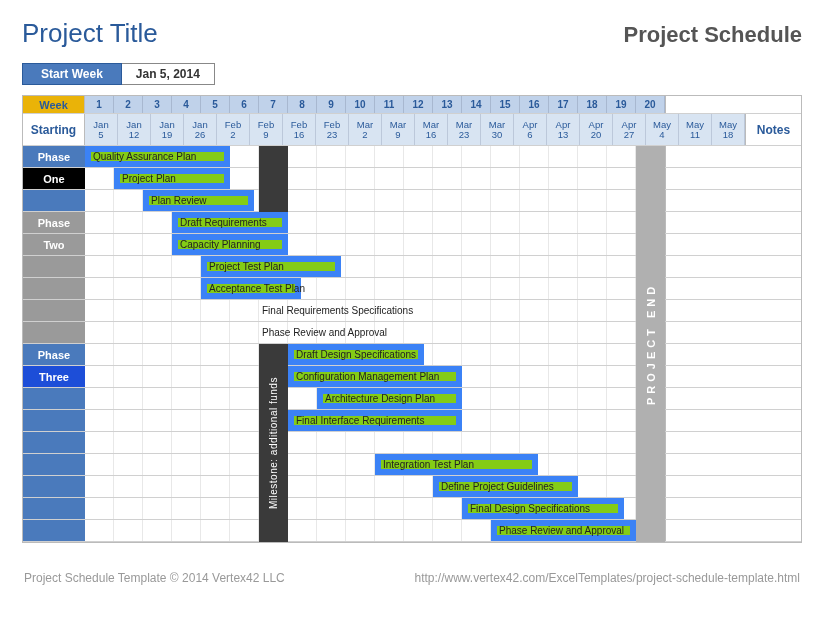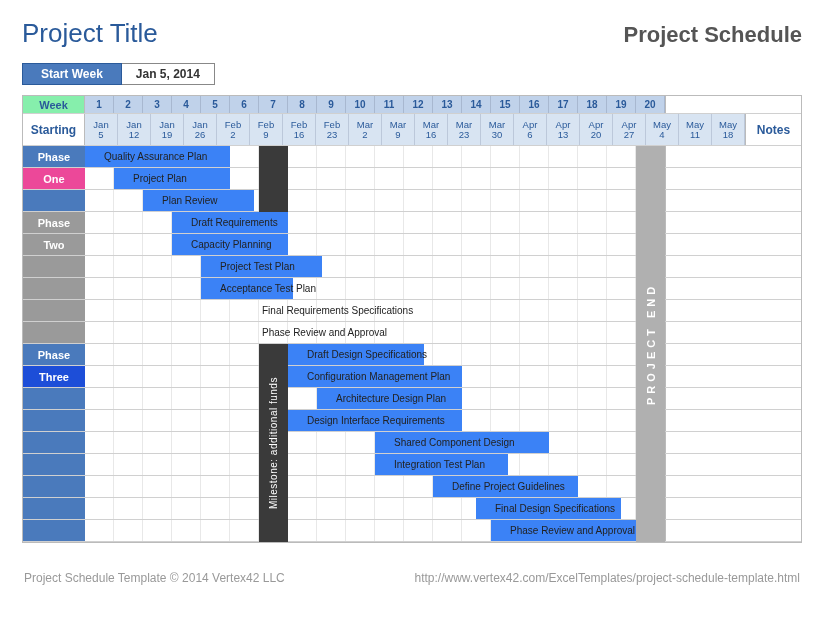--- a/index.html
+++ b/index.html
@@ -50,21 +50,21 @@
     font-size: 10px;
   }
   .notescol {
     flex: 1 1 auto; border-left: 1px solid #bbb;
     display: flex; align-items: center; justify-content: center;
     color: #2a5a9a; font-weight: bold; font-size: 12px;
   }
 
   
   .hdr .wcell { background: #c0d2ea; color: #2a5a9a; font-weight: bold; font-size: 10px; border-right: 1px solid #a8b8d0; }
-  .hdr .leftcol { background: #86efac; }
+  .hdr .leftcol { background: #eab308; }
   .hdr2 .wcell { background: #d8e4f2; color: #2a5a9a; font-size: 9.5px; line-height: 1.05; padding: 2px 16px; border-right: 1px solid #bcc8da; }
   .hdr2 .leftcol { font-size: 12px; padding: 6px 0; }
 
   
   .body-row { height: 22px; }
   .body-row .notescol { font-weight: normal; }
   .phase-label {
     background: #4a7abc; color: #fff; font-weight: bold;
     display: flex; align-items: center; justify-content: center;
     width: 62px; flex: 0 0 62px; font-size: 11px;
@@ -77,25 +77,25 @@
   .gantt-area {
     position: relative;
     width: 580px; flex: 0 0 580px;
   }
   .gantt-grid {
     position: absolute; inset: 0; display: flex;
   }
   .gantt-grid .g { width: 29px; border-right: 1px solid #e8e8e8; }
   .bar {
     position: absolute; top: 0; bottom: 0;
-    background: #3b82f6;
-    border: 3px solid #3b82f6;
+    background: #84cc16;
+    border: 6px solid #3b82f6;
     display: flex; align-items: center;
     font-size: 10px; color: #222;
-    padding-left: 16px;
+    padding-left: 2px;
     white-space: nowrap;
     overflow: visible;
   }
   .bar.nb { background: transparent; border: none; padding-left: 3px; }
 
   
   .milestone {
     position: absolute;
     width: 29px;
     background: #3a3a3a;
@@ -220,21 +220,21 @@
             <div class="g"></div>
             <div class="g"></div>
             <div class="g"></div>
             <div class="g"></div>
           </div>
           <div class="bar" style="left: 0px; width: 145px;">Quality Assurance Plan</div>
         </div>
         <div class="notescol"></div>
       </div>
       <div class="row body-row">
-        <div class="phase-label" style="background: #ec4899;">One</div>
+        <div class="phase-label" style="background: #000000;">One</div>
         <div class="gantt-area">
           <div class="gantt-grid">
             <div class="g"></div>
             <div class="g"></div>
             <div class="g"></div>
             <div class="g"></div>
             <div class="g"></div>
             <div class="g"></div>
             <div class="g"></div>
             <div class="g"></div>
@@ -360,21 +360,21 @@
             <div class="g"></div>
             <div class="g"></div>
             <div class="g"></div>
             <div class="g"></div>
             <div class="g"></div>
             <div class="g"></div>
             <div class="g"></div>
             <div class="g"></div>
             <div class="g"></div>
           </div>
-          <div class="bar" style="left: 116px; width: 121px;">Project Test Plan</div>
+          <div class="bar" style="left: 116px; width: 140px;">Project Test Plan</div>
         </div>
         <div class="notescol"></div>
       </div>
       <div class="row body-row">
         <div class="phase-gray"></div>
         <div class="gantt-area">
           <div class="gantt-grid">
             <div class="g"></div>
             <div class="g"></div>
             <div class="g"></div>
@@ -389,21 +389,21 @@
             <div class="g"></div>
             <div class="g"></div>
             <div class="g"></div>
             <div class="g"></div>
             <div class="g"></div>
             <div class="g"></div>
             <div class="g"></div>
             <div class="g"></div>
             <div class="g"></div>
           </div>
-          <div class="bar" style="left: 116px; width: 92px;">Acceptance Test Plan</div>
+          <div class="bar" style="left: 116px; width: 100px;">Acceptance Test Plan</div>
         </div>
         <div class="notescol"></div>
       </div>
       <div class="row body-row">
         <div class="phase-gray"></div>
         <div class="gantt-area">
           <div class="gantt-grid">
             <div class="g"></div>
             <div class="g"></div>
             <div class="g"></div>
@@ -563,21 +563,21 @@
             <div class="g"></div>
             <div class="g"></div>
             <div class="g"></div>
             <div class="g"></div>
             <div class="g"></div>
             <div class="g"></div>
             <div class="g"></div>
             <div class="g"></div>
             <div class="g"></div>
           </div>
-          <div class="bar" style="left: 203px; width: 174px;">Design Interface Requirements</div>
+          <div class="bar" style="left: 203px; width: 174px;">Final Interface Requirements</div>
         </div>
         <div class="notescol"></div>
       </div>
       <div class="row body-row">
         <div class="phase-label" style="background: rgb(74, 122, 188);"></div>
         <div class="gantt-area">
           <div class="gantt-grid">
             <div class="g"></div>
             <div class="g"></div>
             <div class="g"></div>
@@ -592,21 +592,20 @@
             <div class="g"></div>
             <div class="g"></div>
             <div class="g"></div>
             <div class="g"></div>
             <div class="g"></div>
             <div class="g"></div>
             <div class="g"></div>
             <div class="g"></div>
             <div class="g"></div>
           </div>
-          <div class="bar" style="left: 290px; width: 174px;">Shared Component Design</div>
         </div>
         <div class="notescol"></div>
       </div>
       <div class="row body-row">
         <div class="phase-label" style="background: rgb(74, 122, 188);"></div>
         <div class="gantt-area">
           <div class="gantt-grid">
             <div class="g"></div>
             <div class="g"></div>
             <div class="g"></div>
@@ -621,21 +620,21 @@
             <div class="g"></div>
             <div class="g"></div>
             <div class="g"></div>
             <div class="g"></div>
             <div class="g"></div>
             <div class="g"></div>
             <div class="g"></div>
             <div class="g"></div>
             <div class="g"></div>
           </div>
-          <div class="bar" style="left: 290px; width: 133px;">Integration Test Plan</div>
+          <div class="bar" style="left: 290px; width: 163px;">Integration Test Plan</div>
         </div>
         <div class="notescol"></div>
       </div>
       <div class="row body-row">
         <div class="phase-label" style="background: rgb(74, 122, 188);"></div>
         <div class="gantt-area">
           <div class="gantt-grid">
             <div class="g"></div>
             <div class="g"></div>
             <div class="g"></div>
@@ -679,21 +678,21 @@
             <div class="g"></div>
             <div class="g"></div>
             <div class="g"></div>
             <div class="g"></div>
             <div class="g"></div>
             <div class="g"></div>
             <div class="g"></div>
             <div class="g"></div>
             <div class="g"></div>
           </div>
-          <div class="bar" style="left: 377px; width: 145px; margin-left: 14px;">Final Design Specifications</div>
+          <div class="bar" style="left: 377px; width: 162px;">Final Design Specifications</div>
         </div>
         <div class="notescol"></div>
       </div>
       <div class="row body-row">
         <div class="phase-label" style="background: rgb(74, 122, 188);"></div>
         <div class="gantt-area">
           <div class="gantt-grid">
             <div class="g"></div>
             <div class="g"></div>
             <div class="g"></div>

